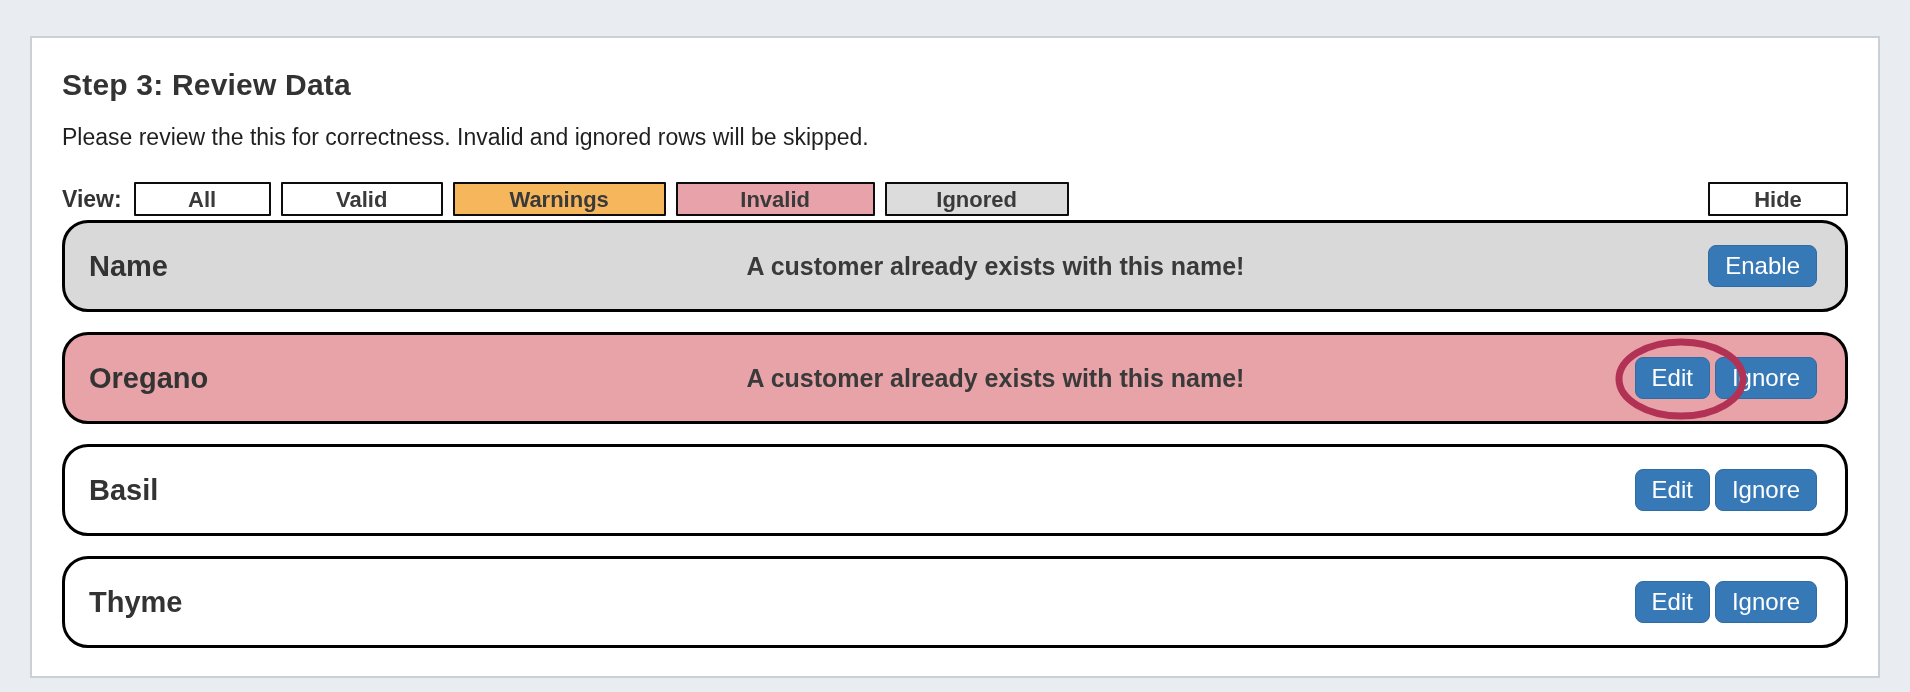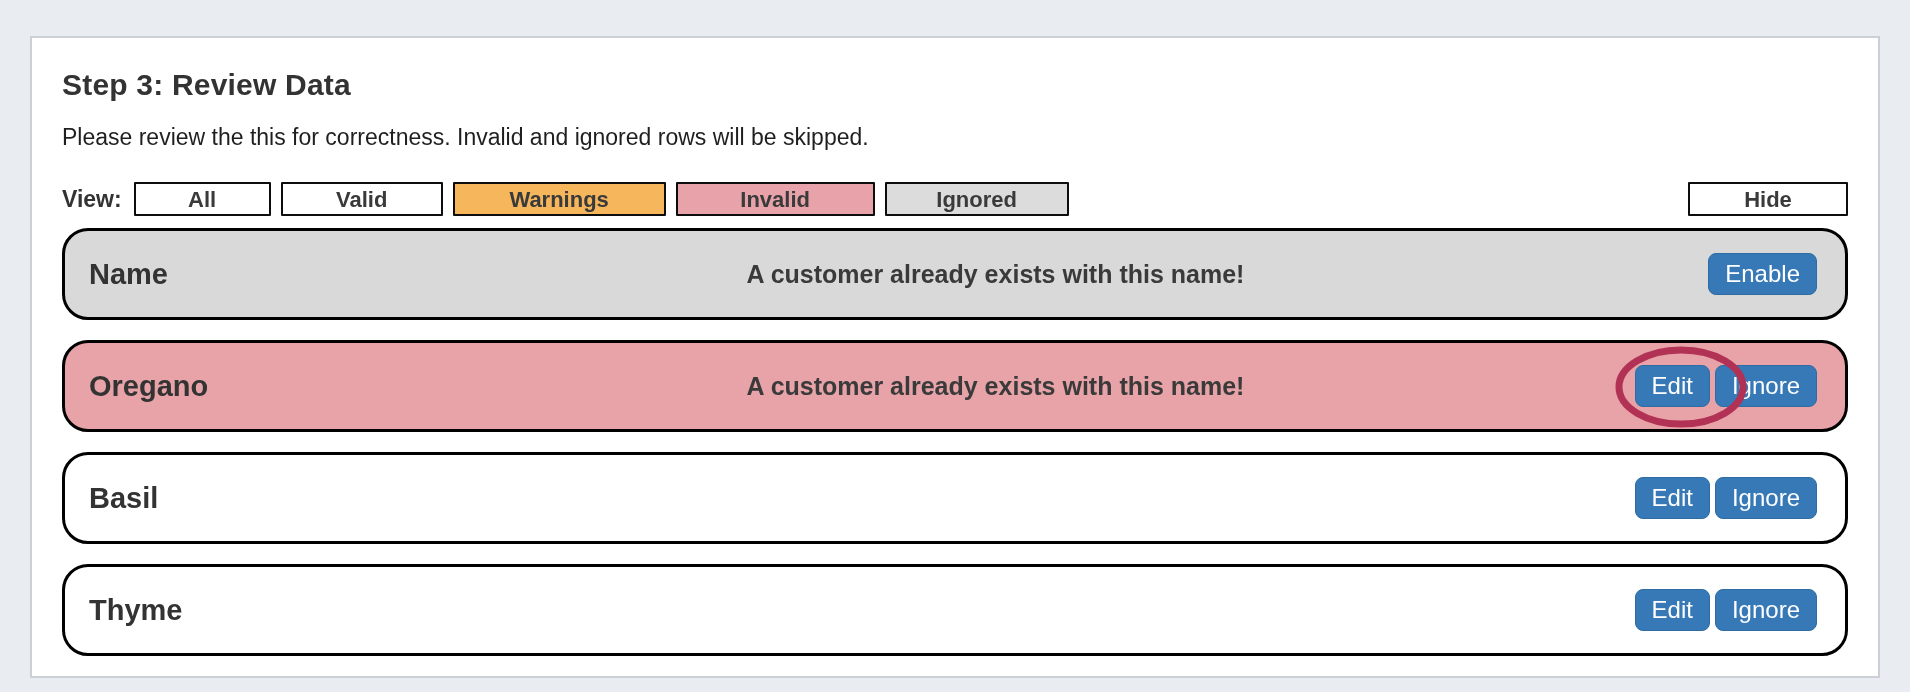--- a/index.html
+++ b/index.html
@@ -45,23 +45,23 @@
     text-align:center; line-height:29px;
     margin-right:10px;
     border-radius:1px;
     cursor:pointer;
   }
   .w-all      { width:137px; }
   .w-valid    { width:162px; }
   .w-warnings { width:213px; background:#f6b65c; }
   .w-invalid  { width:199px; background:#e8a2a9; }
   .w-ignored  { width:184px; background:#dcdcdc; }
-  .hide-btn   { width:160px; margin-left:auto; margin-right:0; }
+  .hide-btn   { width:140px; margin-left:auto; margin-right:0; }
 
-  .rows { margin-top:12px; }
+  .rows { margin-top:4px; }
   .data-row {
     position:relative;
     height:92px;
     border:3px solid #000000;
     border-radius:26px;
     margin-bottom:20px;
     background:#ffffff;
     display:flex; align-items:center;
     padding:0 28px 0 24px;
   }

